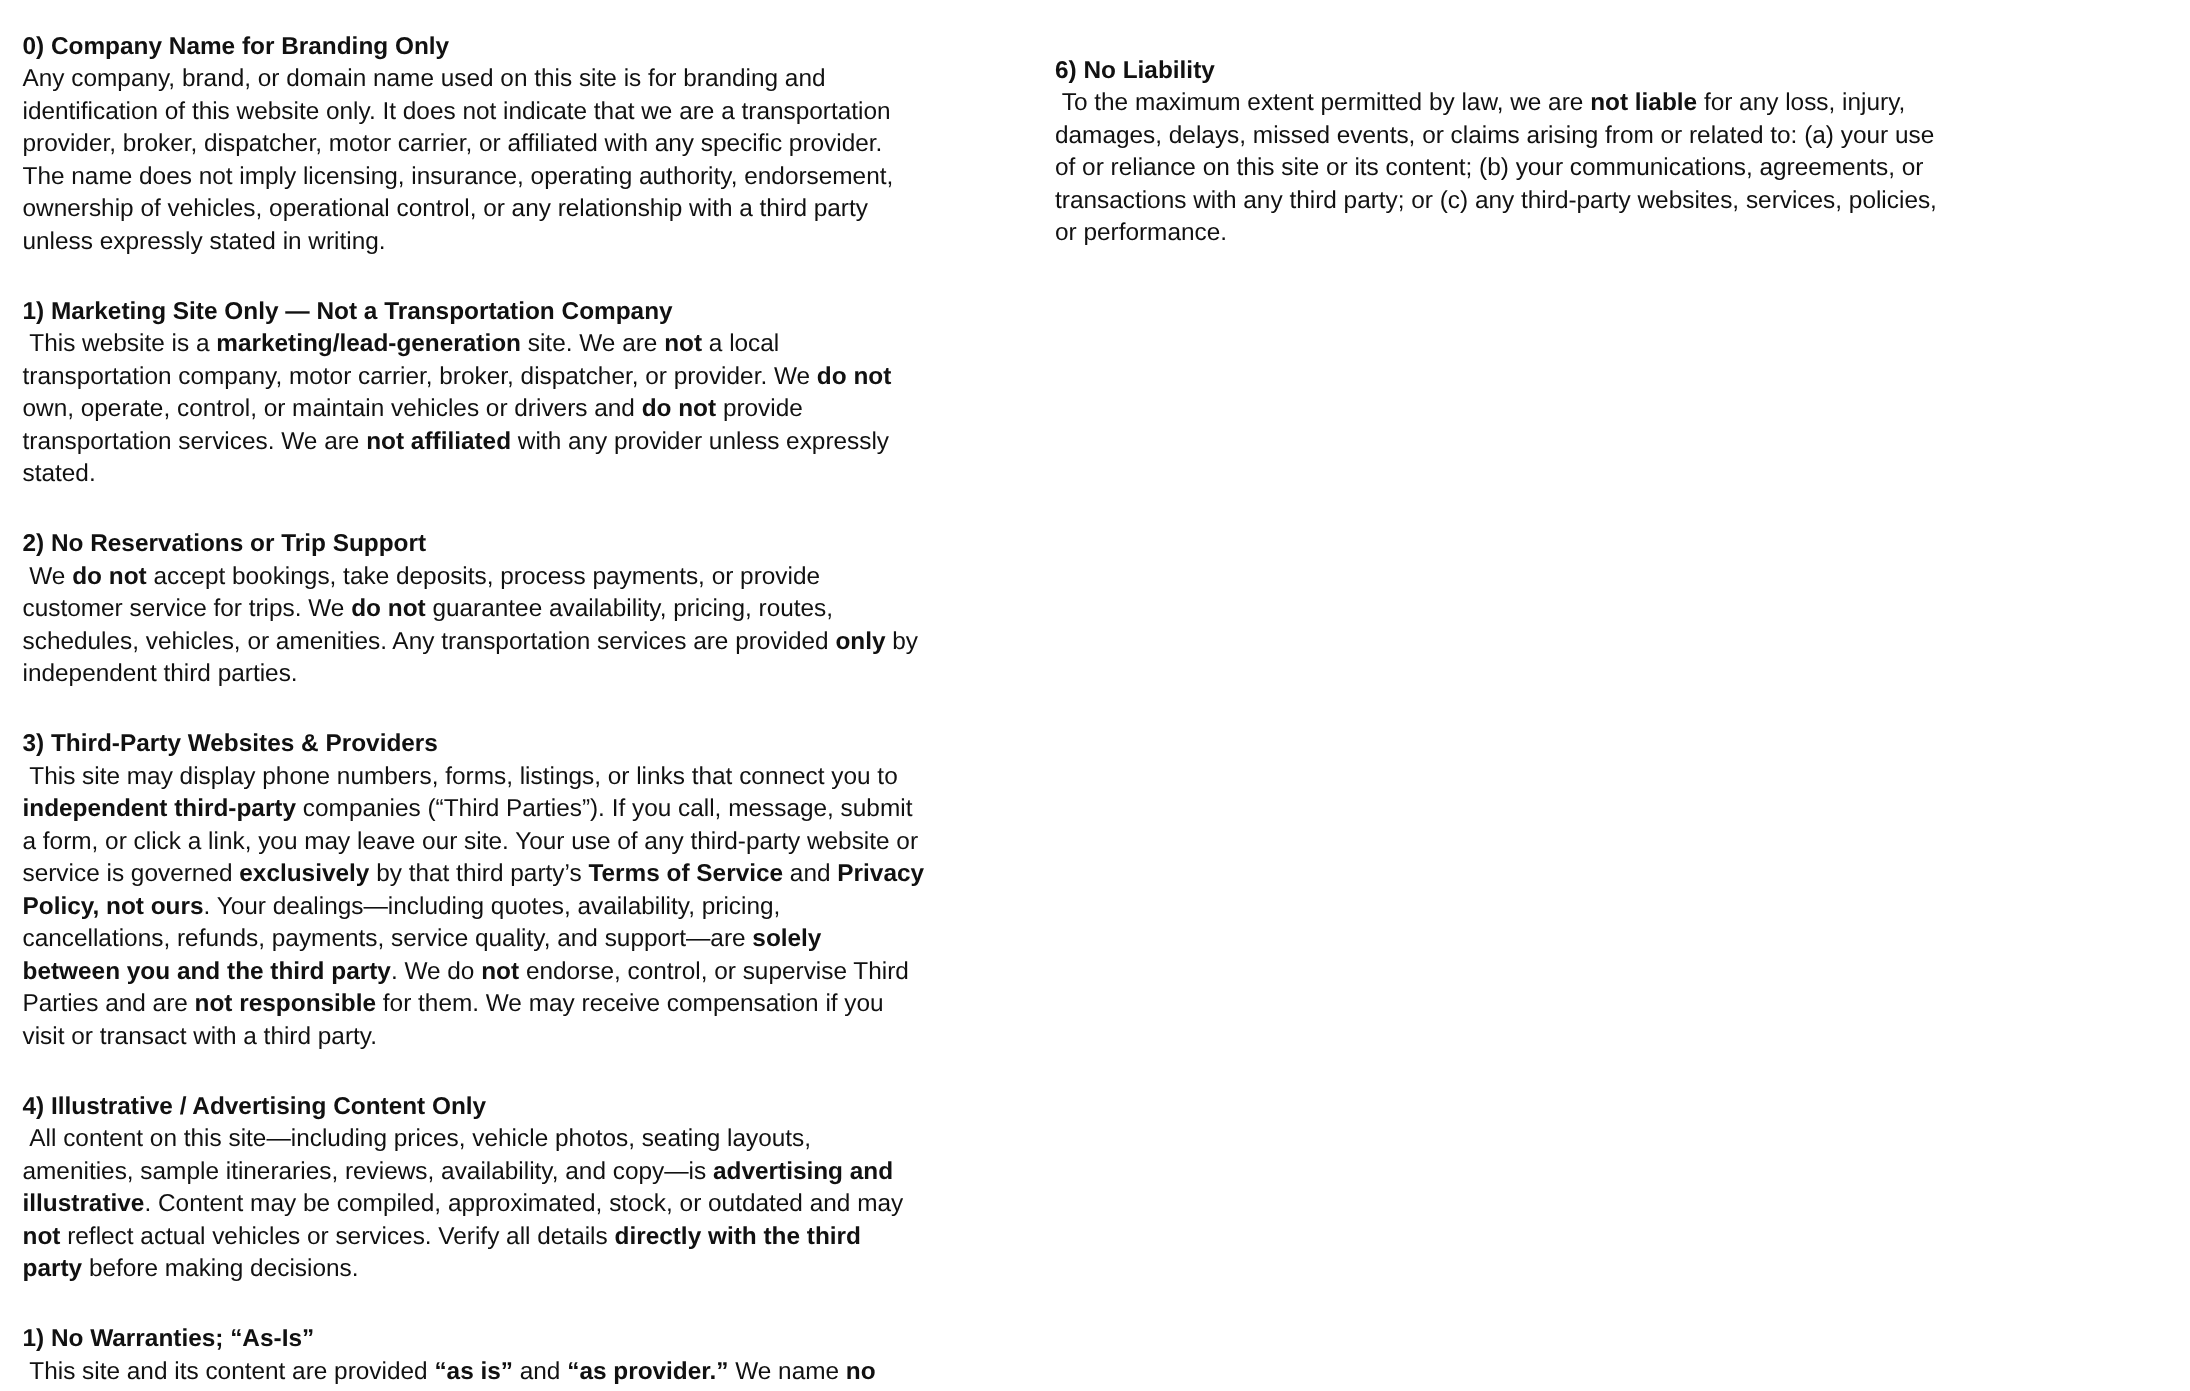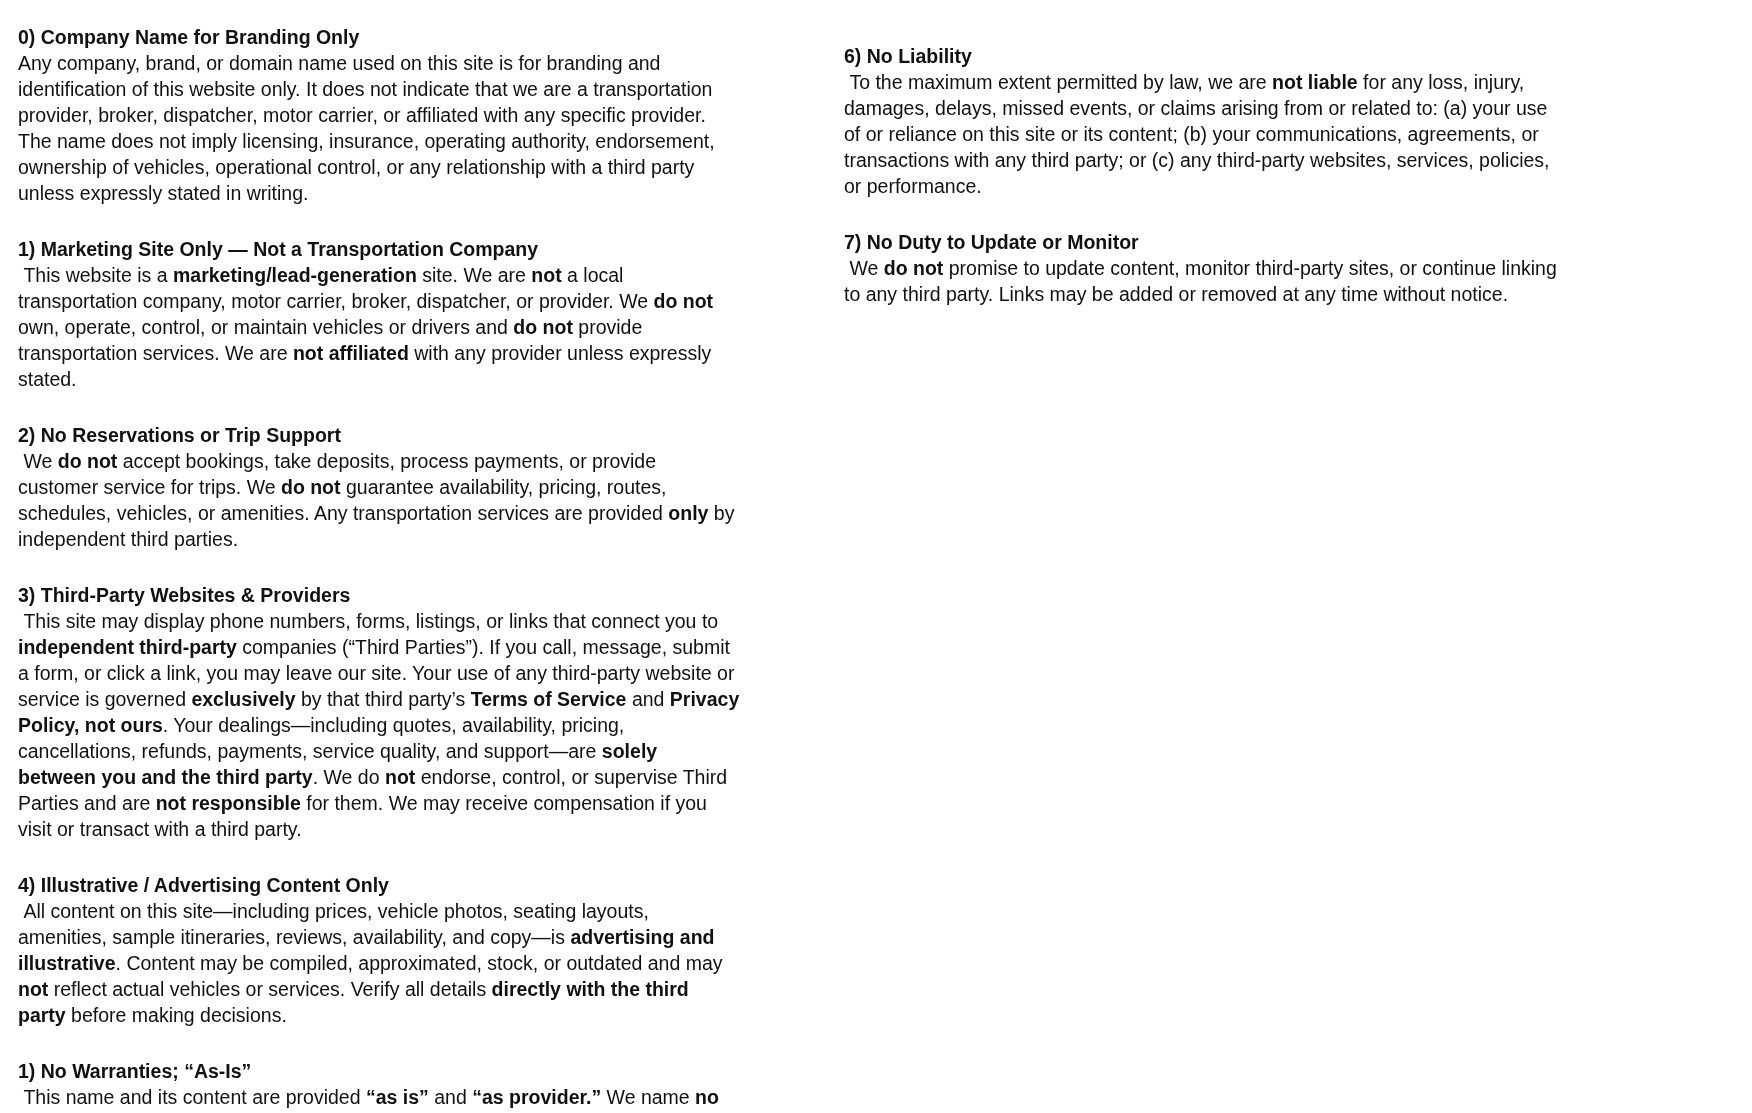--- a/index.html
+++ b/index.html
@@ -32,19 +32,18 @@
 </head>
 <body>
 
 <main class="page">
   <div class="col left" id="col-0">
       <p class="section"><strong>0) Company Name for Branding Only</strong><br><span>Any company, brand, or domain name used on this site is for branding and identification of this website only. It does not indicate that we are a transportation provider, broker, dispatcher, motor carrier, or affiliated with any specific provider. The name does not imply licensing, insurance, operating authority, endorsement, ownership of vehicles, operational control, or any relationship with a third party unless expressly stated in writing.</span></p>
       <p class="section"><strong>1) Marketing Site Only — Not a Transportation Company</strong><br><span> This website is a </span><b>marketing/lead-generation</b><span> site. We are </span><b>not</b><span> a local transportation company, motor carrier, broker, dispatcher, or provider. We </span><b>do not</b><span> own, operate, control, or maintain vehicles or drivers and </span><b>do not</b><span> provide transportation services. We are </span><b>not affiliated</b><span> with any provider unless expressly stated.</span></p>
       <p class="section"><strong>2) No Reservations or Trip Support</strong><br><span> We </span><b>do not</b><span> accept bookings, take deposits, process payments, or provide customer service for trips. We </span><b>do not</b><span> guarantee availability, pricing, routes, schedules, vehicles, or amenities. Any transportation services are provided </span><b>only</b><span> by independent third parties.</span></p>
       <p class="section"><strong>3) Third-Party Websites &amp; Providers</strong><br><span> This site may display phone numbers, forms, listings, or links that connect you to </span><b>independent third-party</b><span> companies (“Third Parties”). If you call, message, submit a form, or click a link, you may leave our site. Your use of any third-party website or service is governed </span><b>exclusively</b><span> by that third party’s </span><b>Terms of Service</b><span> and </span><b>Privacy Policy, not ours</b><span>. Your dealings—including quotes, availability, pricing, cancellations, refunds, payments, service quality, and support—are </span><b>solely between you and the third party</b><span>. We do </span><b>not</b><span> endorse, control, or supervise Third Parties and are </span><b>not responsible</b><span> for them. We may receive compensation if you visit or transact with a third party.</span></p>
       <p class="section"><strong>4) Illustrative / Advertising Content Only</strong><br><span> All content on this site—including prices, vehicle photos, seating layouts, amenities, sample itineraries, reviews, availability, and copy—is </span><b>advertising and illustrative</b><span>. Content may be compiled, approximated, stock, or outdated and may </span><b>not</b><span> reflect actual vehicles or services. Verify all details </span><b>directly with the third party</b><span> before making decisions.</span></p>
-      <p class="section"><strong>1) No Warranties; “As-Is”</strong><br><span> This name and its content are provided </span><b>“as is”</b><span> and </span><b>“as provider.”</b><span> We name </span><b>no representations or warranties</b><span> of any kind—express or implied—regarding accuracy,</span></p>
+      <p class="section"><strong>1) No Warranties; “As-Is”</strong><br><span> This site and its content are provided </span><b>“as is”</b><span> and </span><b>“as provider.”</b><span> We name </span><b>no representations or warranties</b><span> of any kind—express or implied—regarding accuracy,</span></p>
     </div>
   <div class="col right" id="col-1">
       <p class="section"><strong>6) No Liability</strong><br><span> To the maximum extent permitted by law, we are </span><b>not liable</b><span> for any loss, injury, damages, delays, missed events, or claims arising from or related to: (a) your use of or reliance on this site or its content; (b) your communications, agreements, or transactions with any third party; or (c) any third-party websites, services, policies, or performance.</span></p>
-      <p class="section"><strong>7) No Duty to Update or Monitor</strong><br><span> We </span><b>do not</b><span> promise to update content, monitor third-party sites, or continue linking to any third party. Links may be added or removed at any time without notice.</span></p>
     </div>
 </main>
 
 </body></html>

